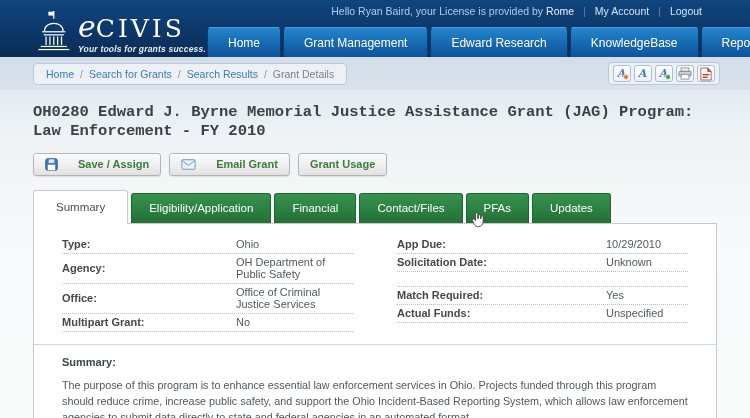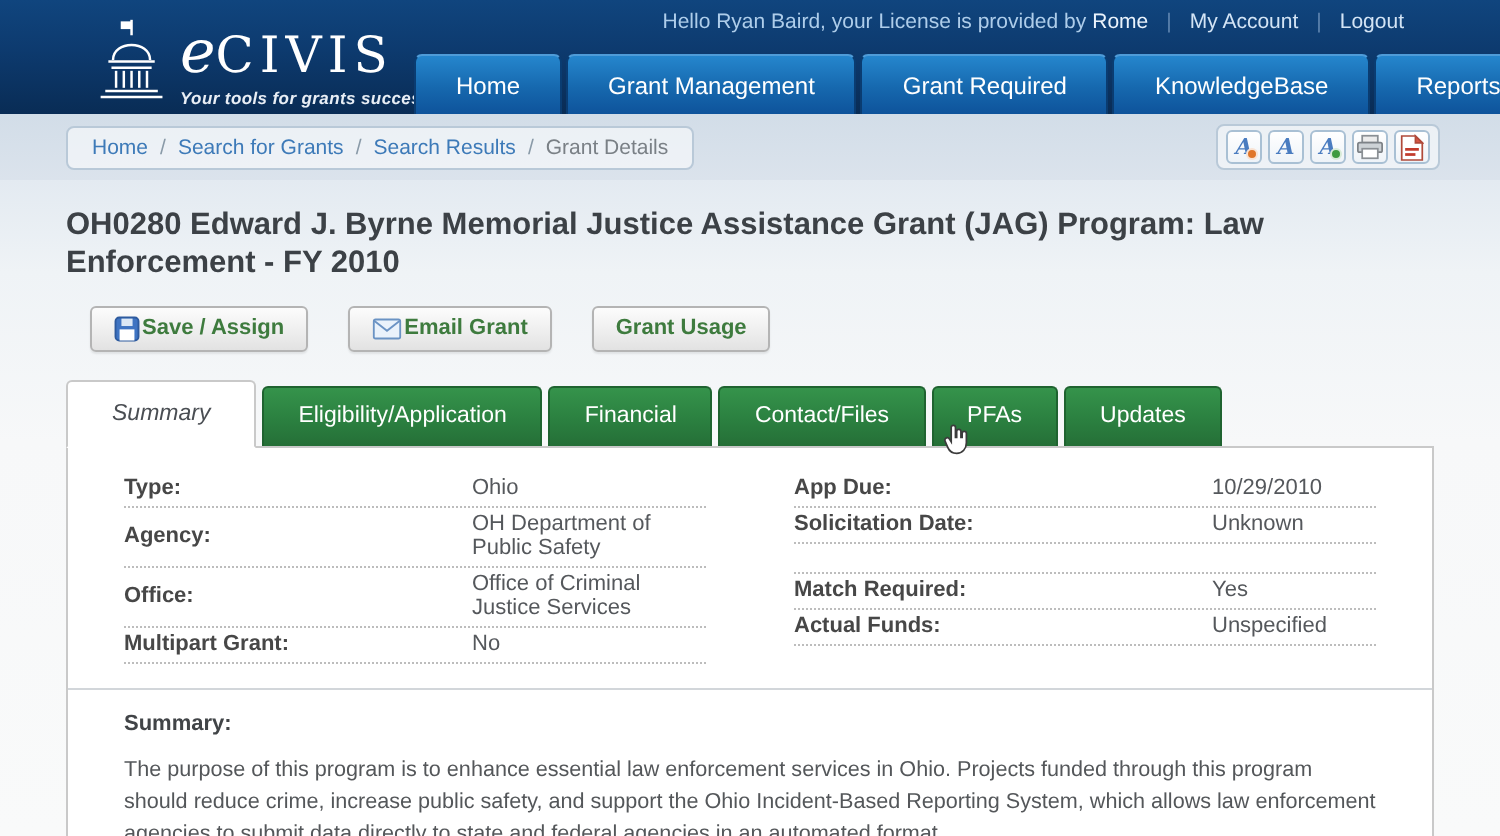--- a/index.html
+++ b/index.html
@@ -13,21 +13,21 @@
   }
   .userbar {
     position:absolute; top:5px; right:48px;
     font-size:10.5px; color:#aecdea; display:flex; align-items:center;
   }
   .userbar .greet { color:#aecdea; }
   .userbar .provider { color:#eaf3fc; font-weight:normal; margin-left:3px; }
   .userbar .ub-sep { color:#5d83ae; margin:0 9px; }
   .userbar a { color:#d3e4f5; text-decoration:none; cursor:pointer; }
 
-  .logo { position:absolute; left:48px; top:6px; display:flex; align-items:center; }
+  .logo { position:absolute; left:36px; top:6px; display:flex; align-items:flex-end; }
   .logo-icon { width:34px; height:46px; margin-right:8px; }
   .logo-textwrap { padding-top:6px; }
   .logo-name { color:#fff; font-family:"DejaVu Serif", serif; line-height:1; white-space:nowrap; }
   .logo-e { font-style:italic; font-size:30px; }
   .logo-rest { font-size:25px; letter-spacing:3px; }
   .logo-tagline { color:#e8eef5; font-size:8.5px; font-style:italic; font-weight:bold; margin-top:2px; letter-spacing:0.2px; }
 
   .nav { position:absolute; bottom:0; left:205px; right:48px; display:flex; justify-content:space-between; }
   .nav-item {
     height:30px; padding:0 20px; display:flex; align-items:center;
@@ -63,49 +63,48 @@
   .dot-minus { background:#e0762a; }
   .dot-plus { background:#3f9b3f; }
 
   
   .content {
     height:328px; padding:0 33px;
     background:linear-gradient(180deg,#e3eaf1 0%,#eff3f6 14%,#f7f8f9 40%,#f9fafa 100%);
   }
   .page-title {
     padding-top:13px; font-size:15.5px; font-weight:bold; color:#3c4146;
-    line-height:1.25; max-width:690px;
+    line-height:1.25; max-width:690px;font-family:Liberation Mono, monospace;
   }
   .actions { margin-top:11px; display:flex; gap:8px; }
   .act-btn {
-    display:flex; align-items:center; gap:1px;
+    display:flex; align-items:center; gap:20px;
     background:linear-gradient(180deg,#fcfcfc 0%,#ededed 60%,#e2e2e2 100%);
     border:1px solid #b4b4b4; border-radius:3px; padding:4px 11px;
     font-size:11px; font-weight:bold; color:#3e7b3e; cursor:pointer;
     box-shadow:0 1px 1px rgba(0,0,0,0.08);
-    margin-left:12px;
   }
   .act-btn svg { display:block; }
 
   
   .tabs { display:flex; margin-top:14px; position:relative; align-items:flex-end; }
   .tab {
     height:30px; padding:0 17px; display:flex; align-items:center;
     font-size:11.5px; cursor:pointer; border-radius:3px 3px 0 0; margin-right:3px;
     white-space:nowrap;
   }
   .tab-green {
     color:#fff; font-weight:normal;
     background:linear-gradient(180deg,#35934b 0%,#2b8040 55%,#256f37 100%);
     border:1px solid #1f6330; border-bottom:none;
   }
   .tab-active {
     background:#fff; color:#4a4e53;
     border:1px solid #c9c9c9; border-bottom:1px solid #fff;
-    margin-bottom:-1px; z-index:2; height:31px; padding:16px 22px;font-style:italic;
+    margin-bottom:-1px; z-index:2; height:31px; padding:16px 22px;
   }
   .cursor-hand { position:absolute; left:437px; top:21px; z-index:5; width:16px; height:18px; }
 
   
   .panel {
     background:#fff; border:1px solid #c9c9c9; position:relative; z-index:1;
     height:220px; overflow:hidden;
   }
   .fields { display:flex; padding:12px 28px 4px 28px; gap:44px; }
   .fcol { flex:1; }
@@ -150,21 +149,21 @@
     <span class="provider">Rome</span>
     <span class="ub-sep">|</span>
     <a>My Account</a>
     <span class="ub-sep">|</span>
     <a>Logout</a>
   </div>
 
   <div class="nav">
     <div class="nav-item">Home</div>
     <div class="nav-item">Grant Management</div>
-    <div class="nav-item">Grant Required</div>
+    <div class="nav-item">Edward Research</div>
     <div class="nav-item">KnowledgeBase</div>
     <div class="nav-item">Reports</div>
 
   </div>
 </div>
 
 <div class="crumbbar">
   <div class="crumb-box">
     <a class="crumb-link">Home</a>
     <span class="crumb-sep">/</span>

